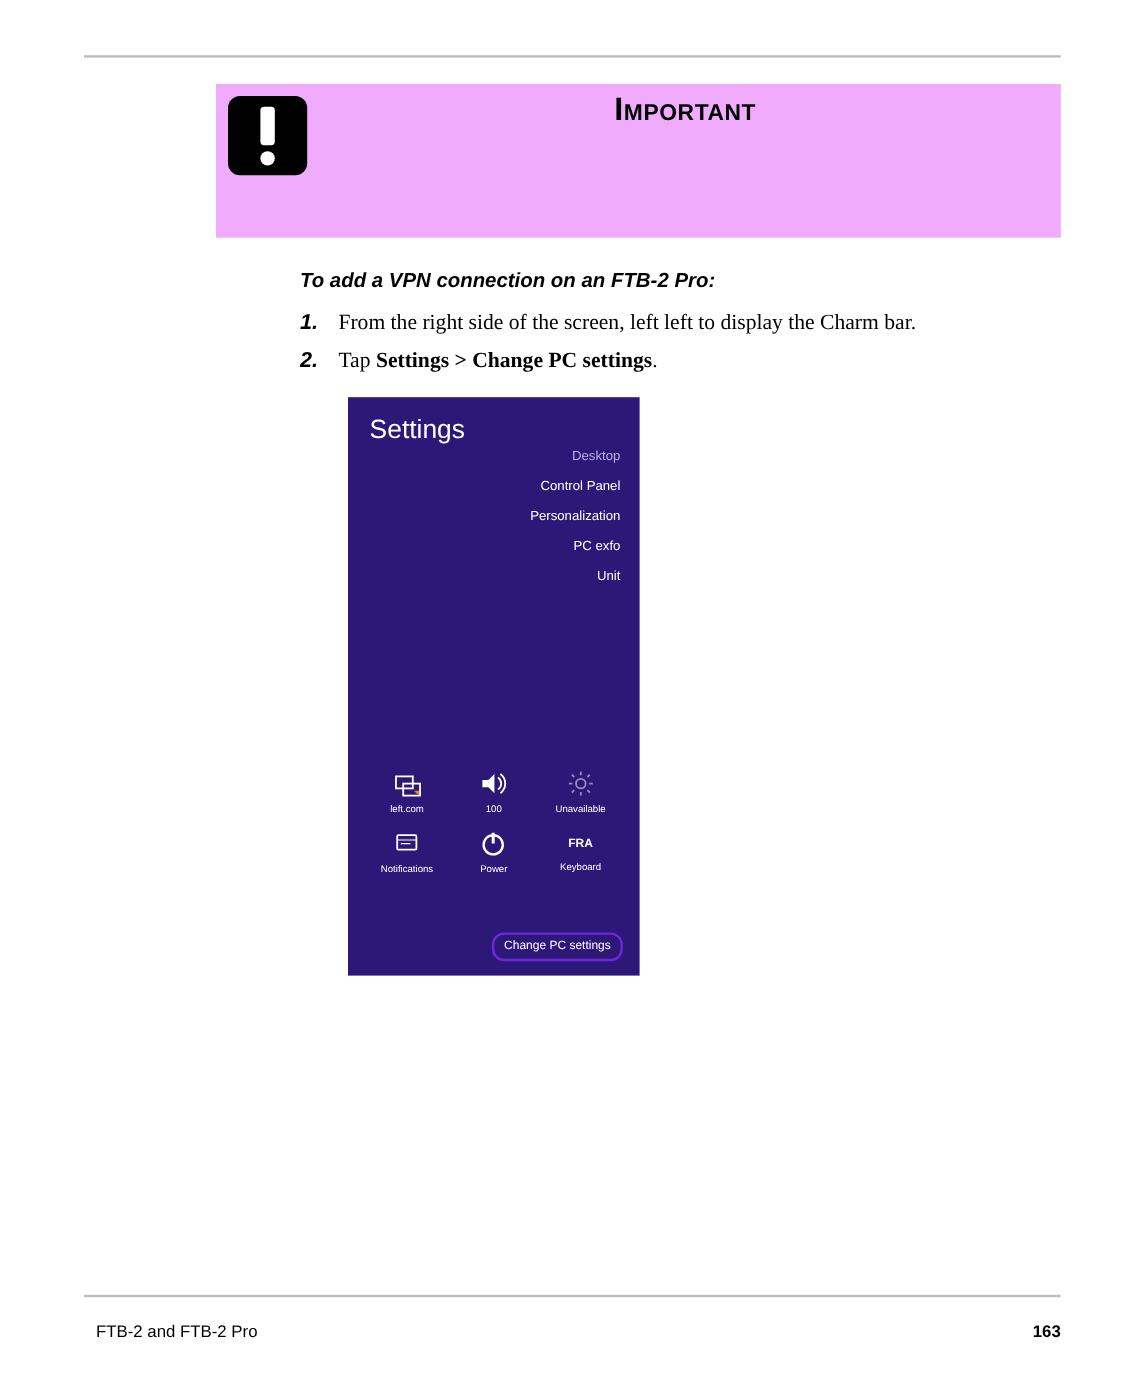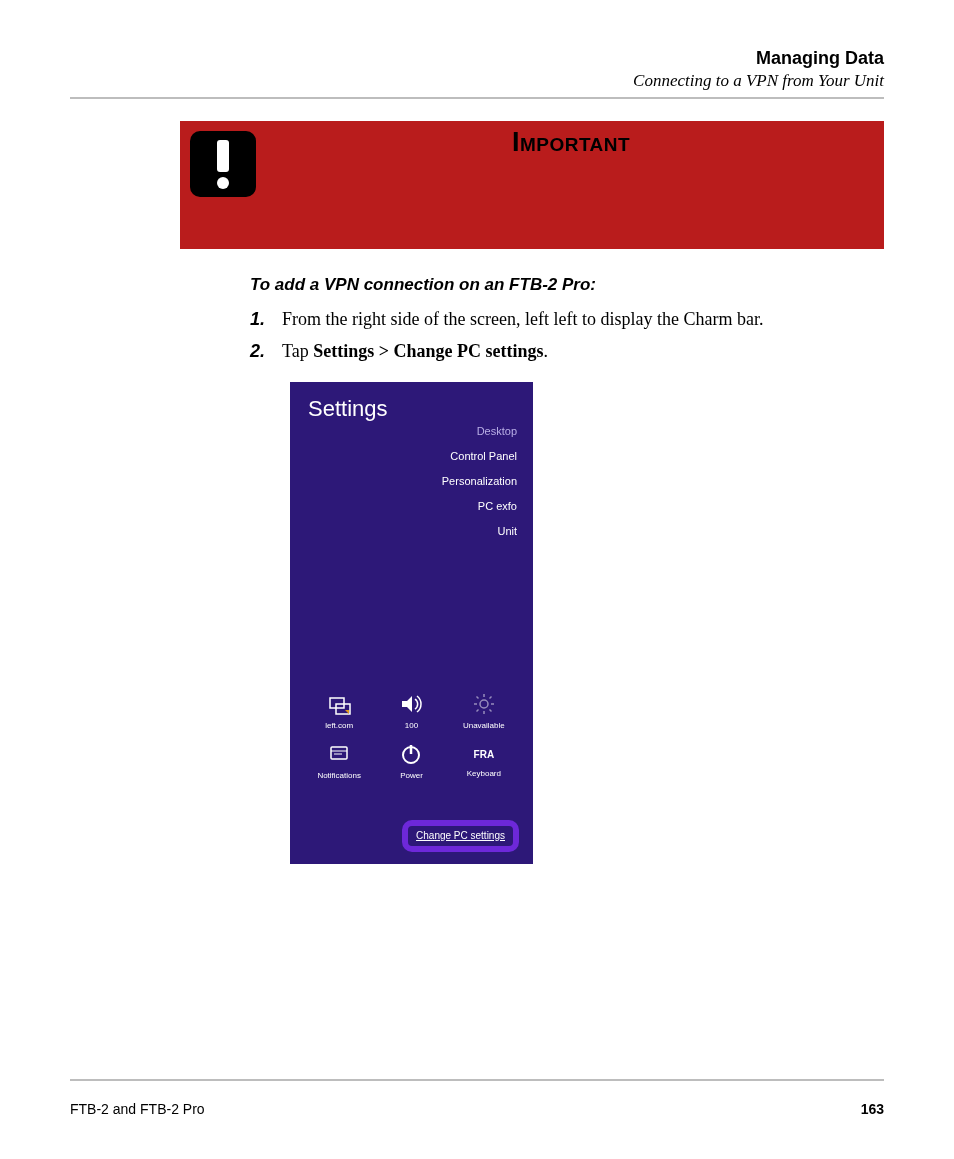--- a/index.html
+++ b/index.html
@@ -37,21 +37,21 @@
     border-top: 2px solid #bdbdbd;
     margin: 6px 0 22px 0;
   }
 
   
   .callout {
     display: flex;
     align-items: flex-start;
     margin-left: 110px;
     margin-right: 0;
-    background: #b91c1c;
+    background: #f0abfc;
     padding: 6px 12px 12px 10px;
     min-height: 110px;
   }
   .callout-icon {
     width: 66px;
     height: 66px;
     flex: 0 0 66px;
     background: #000;
     border-radius: 10px;
     position: relative;
@@ -181,55 +181,50 @@
     line-height: 1.1;
   }
   .tile .big { font-size: 10px; font-weight: 700; height: 24px; display:flex; align-items:center; justify-content:center;}
   .change-pc {
     position: absolute;
     bottom: 12px;
     right: 14px;
     font-size: 10px;
     color: #fff;
     padding: 4px 8px 5px 8px;
-    border: 6px solid #6d28d9;
+    border: 2px solid #6d28d9;
     border-radius: 10px;
-    text-decoration: underline;
   }
 
   
   .footer-rule {
     position: absolute;
     left: 70px;
     right: 70px;
     bottom: 70px;
     border: none;
     border-top: 2px solid #bdbdbd;
   }
   .footer {
     position: absolute;
-    left: 70px;
+    left: 80px;
     right: 70px;
     bottom: 42px;
     display: flex;
     justify-content: space-between;
     font-family: Verdana, Arial, sans-serif;
     font-size: 14px;
   }
   .footer .pn { font-weight: 700; }
 </style>
 </head>
 <body>
 
 <div class="page">
 
-  <div class="header-area">
-    <div class="header-title">Managing Data</div>
-    <div class="header-sub">Connecting to a VPN from Your Unit</div>
-  </div>
   <hr class="header-rule">
 
   <div class="callout">
     <div class="callout-icon"></div>
     <div class="callout-body">
       <div class="callout-title">Important</div>
     </div>
   </div>
 
   <div class="content">

